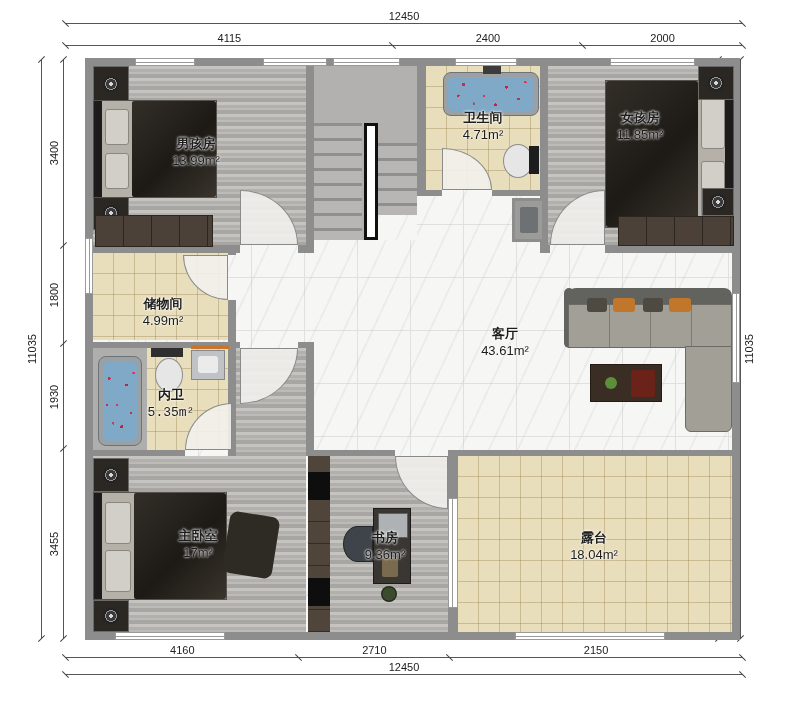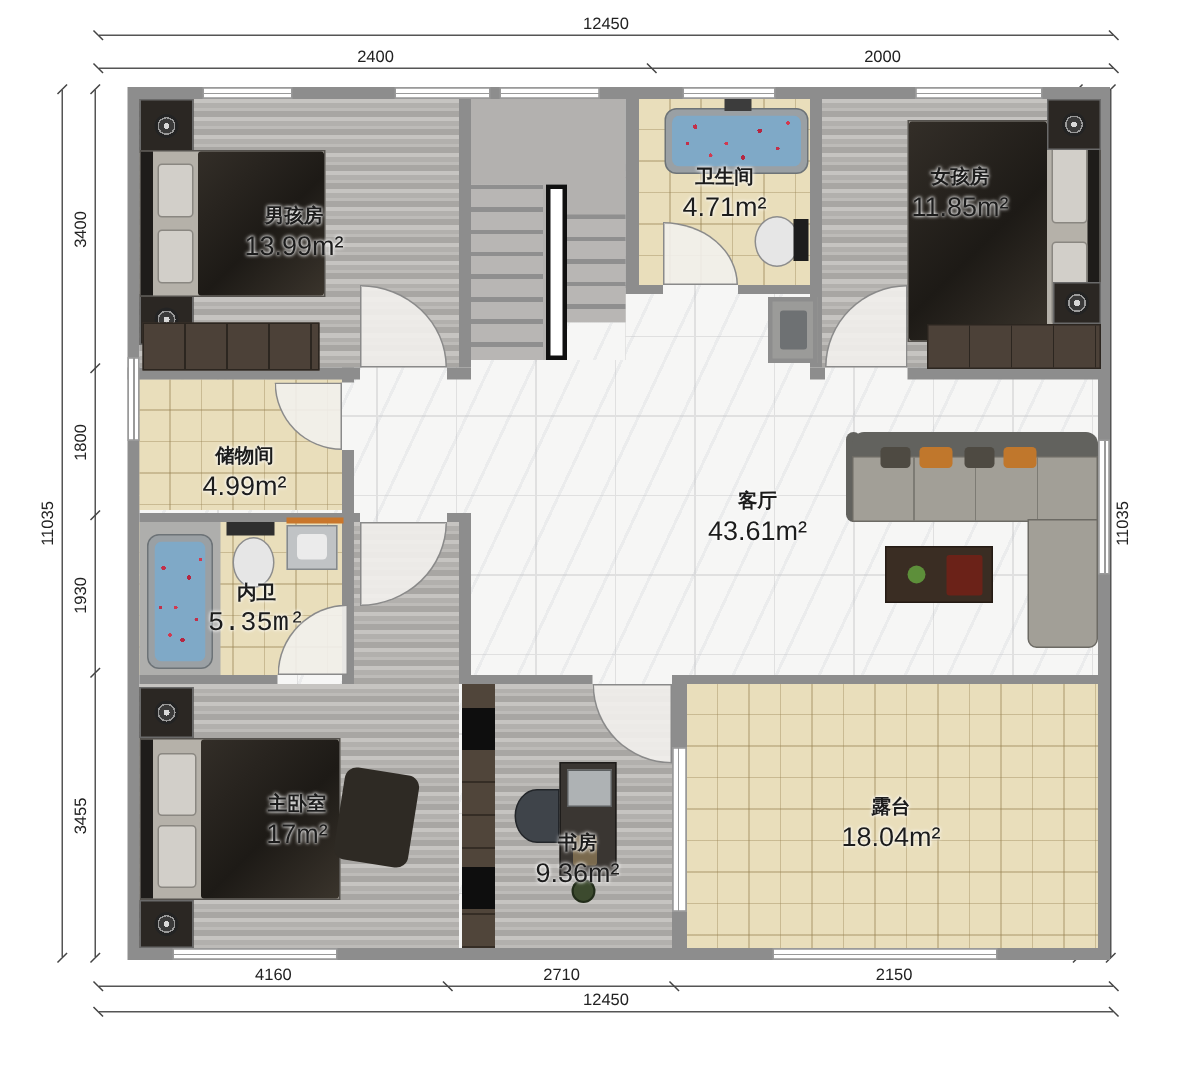--- a/index.html
+++ b/index.html
@@ -35,21 +35,21 @@
   .tantile{background-color:#e9debb;background-image:
      repeating-linear-gradient(to right,transparent 0 20px,rgba(150,128,80,.38) 20px 21px),
      repeating-linear-gradient(to bottom,transparent 0 20px,rgba(150,128,80,.38) 20px 21px);}
   .wall{position:absolute;background:#8d8d8d;z-index:3;}
   .win{position:absolute;z-index:4;background:linear-gradient(to bottom,#fff 0 3px,#9a9a9a 3px 4px,#fff 4px);border:1px solid #9a9a9a;box-sizing:border-box;}
   .win.v{background:linear-gradient(to right,#fff 0 3px,#9a9a9a 3px 4px,#fff 4px);}
   .arc{position:absolute;z-index:6;background:rgba(242,241,237,.9);border:1px solid #8a8a8a;box-sizing:border-box;}
   .furn{position:absolute;z-index:5;}
   .room-label{position:absolute;z-index:7;width:120px;text-align:center;line-height:1.3;color:#1c1c1c;text-shadow:0 0 3px #fff,0 0 2px #fff;}
   .room-label .rname{font-size:13px;font-weight:bold;}
-  .room-label .rarea{font-size:18px;}
+  .room-label .rarea{font-size:13px;}
 
   
   .nstand{background:#2b2723;border:1px solid #6a6a6a;display:flex;align-items:center;justify-content:center;}
   .lamp{width:16px;height:16px;border-radius:50%;background:radial-gradient(circle,#d8d8d8 0 2px,#3a3a3a 2px 5px,#9a9a9a 5px 6px,#232323 6px);}
   .bed{background:#b5b1a9;border:1px solid #55524e;}
   .headboard{position:absolute;background:#1e1c1a;}
   .pillow{position:absolute;background:#d2cfc9;border:1px solid #8a8781;border-radius:3px;}
   .comforter{position:absolute;background:linear-gradient(135deg,#332e28,#1d1a16 55%,#3a342c);border-radius:2px;}
   .wardrobe{background:#4c4138;border:1px solid #2c2620;background-image:repeating-linear-gradient(to right,transparent 0 27px,#2c2620 27px 28px);}
   .tubouter{background:#9aa0a4;border-radius:8px;border:1px solid #6d7377;}
@@ -67,20 +67,23 @@
 </style>
 </head>
 <body>
 
 <div class="dim-h" style="left:66px;top:10px;width:676px;">
   <div class="seg" style="flex-grow:1">
       <span class="dlab">12450</span>
     </div>
 </div>
 <div class="dim-h" style="left:66px;top:32px;width:676px;">
+  <div class="seg" style="flex-grow:4115">
+      <span class="dlab">4115</span>
+    </div>
   <div class="seg" style="flex-grow:2400">
       <span class="dlab">2400</span>
     </div>
   <div class="seg" style="flex-grow:2000">
       <span class="dlab">2000</span>
     </div>
 </div>
 <div class="dim-h" style="left:66px;top:644px;width:676px;">
   <div class="seg" style="flex-grow:4160">
       <span class="dlab">4160</span>
@@ -297,21 +300,21 @@
     <div class="rarea">5.35m²</div>
   </div>
   <div class="room-label" style="left:360px;top:268px;">
     <div class="rname">客厅</div>
     <div class="rarea">43.61m²</div>
   </div>
   <div class="room-label" style="left:53px;top:470px;">
     <div class="rname">主卧室</div>
     <div class="rarea">17m²</div>
   </div>
-  <div class="room-label" style="left:240px;top:472px;margin-top:24px;">
+  <div class="room-label" style="left:240px;top:472px;">
     <div class="rname">书房</div>
     <div class="rarea">9.36m²</div>
   </div>
   <div class="room-label" style="left:449px;top:472px;">
     <div class="rname">露台</div>
     <div class="rarea">18.04m²</div>
   </div>
 
 </div>
 

